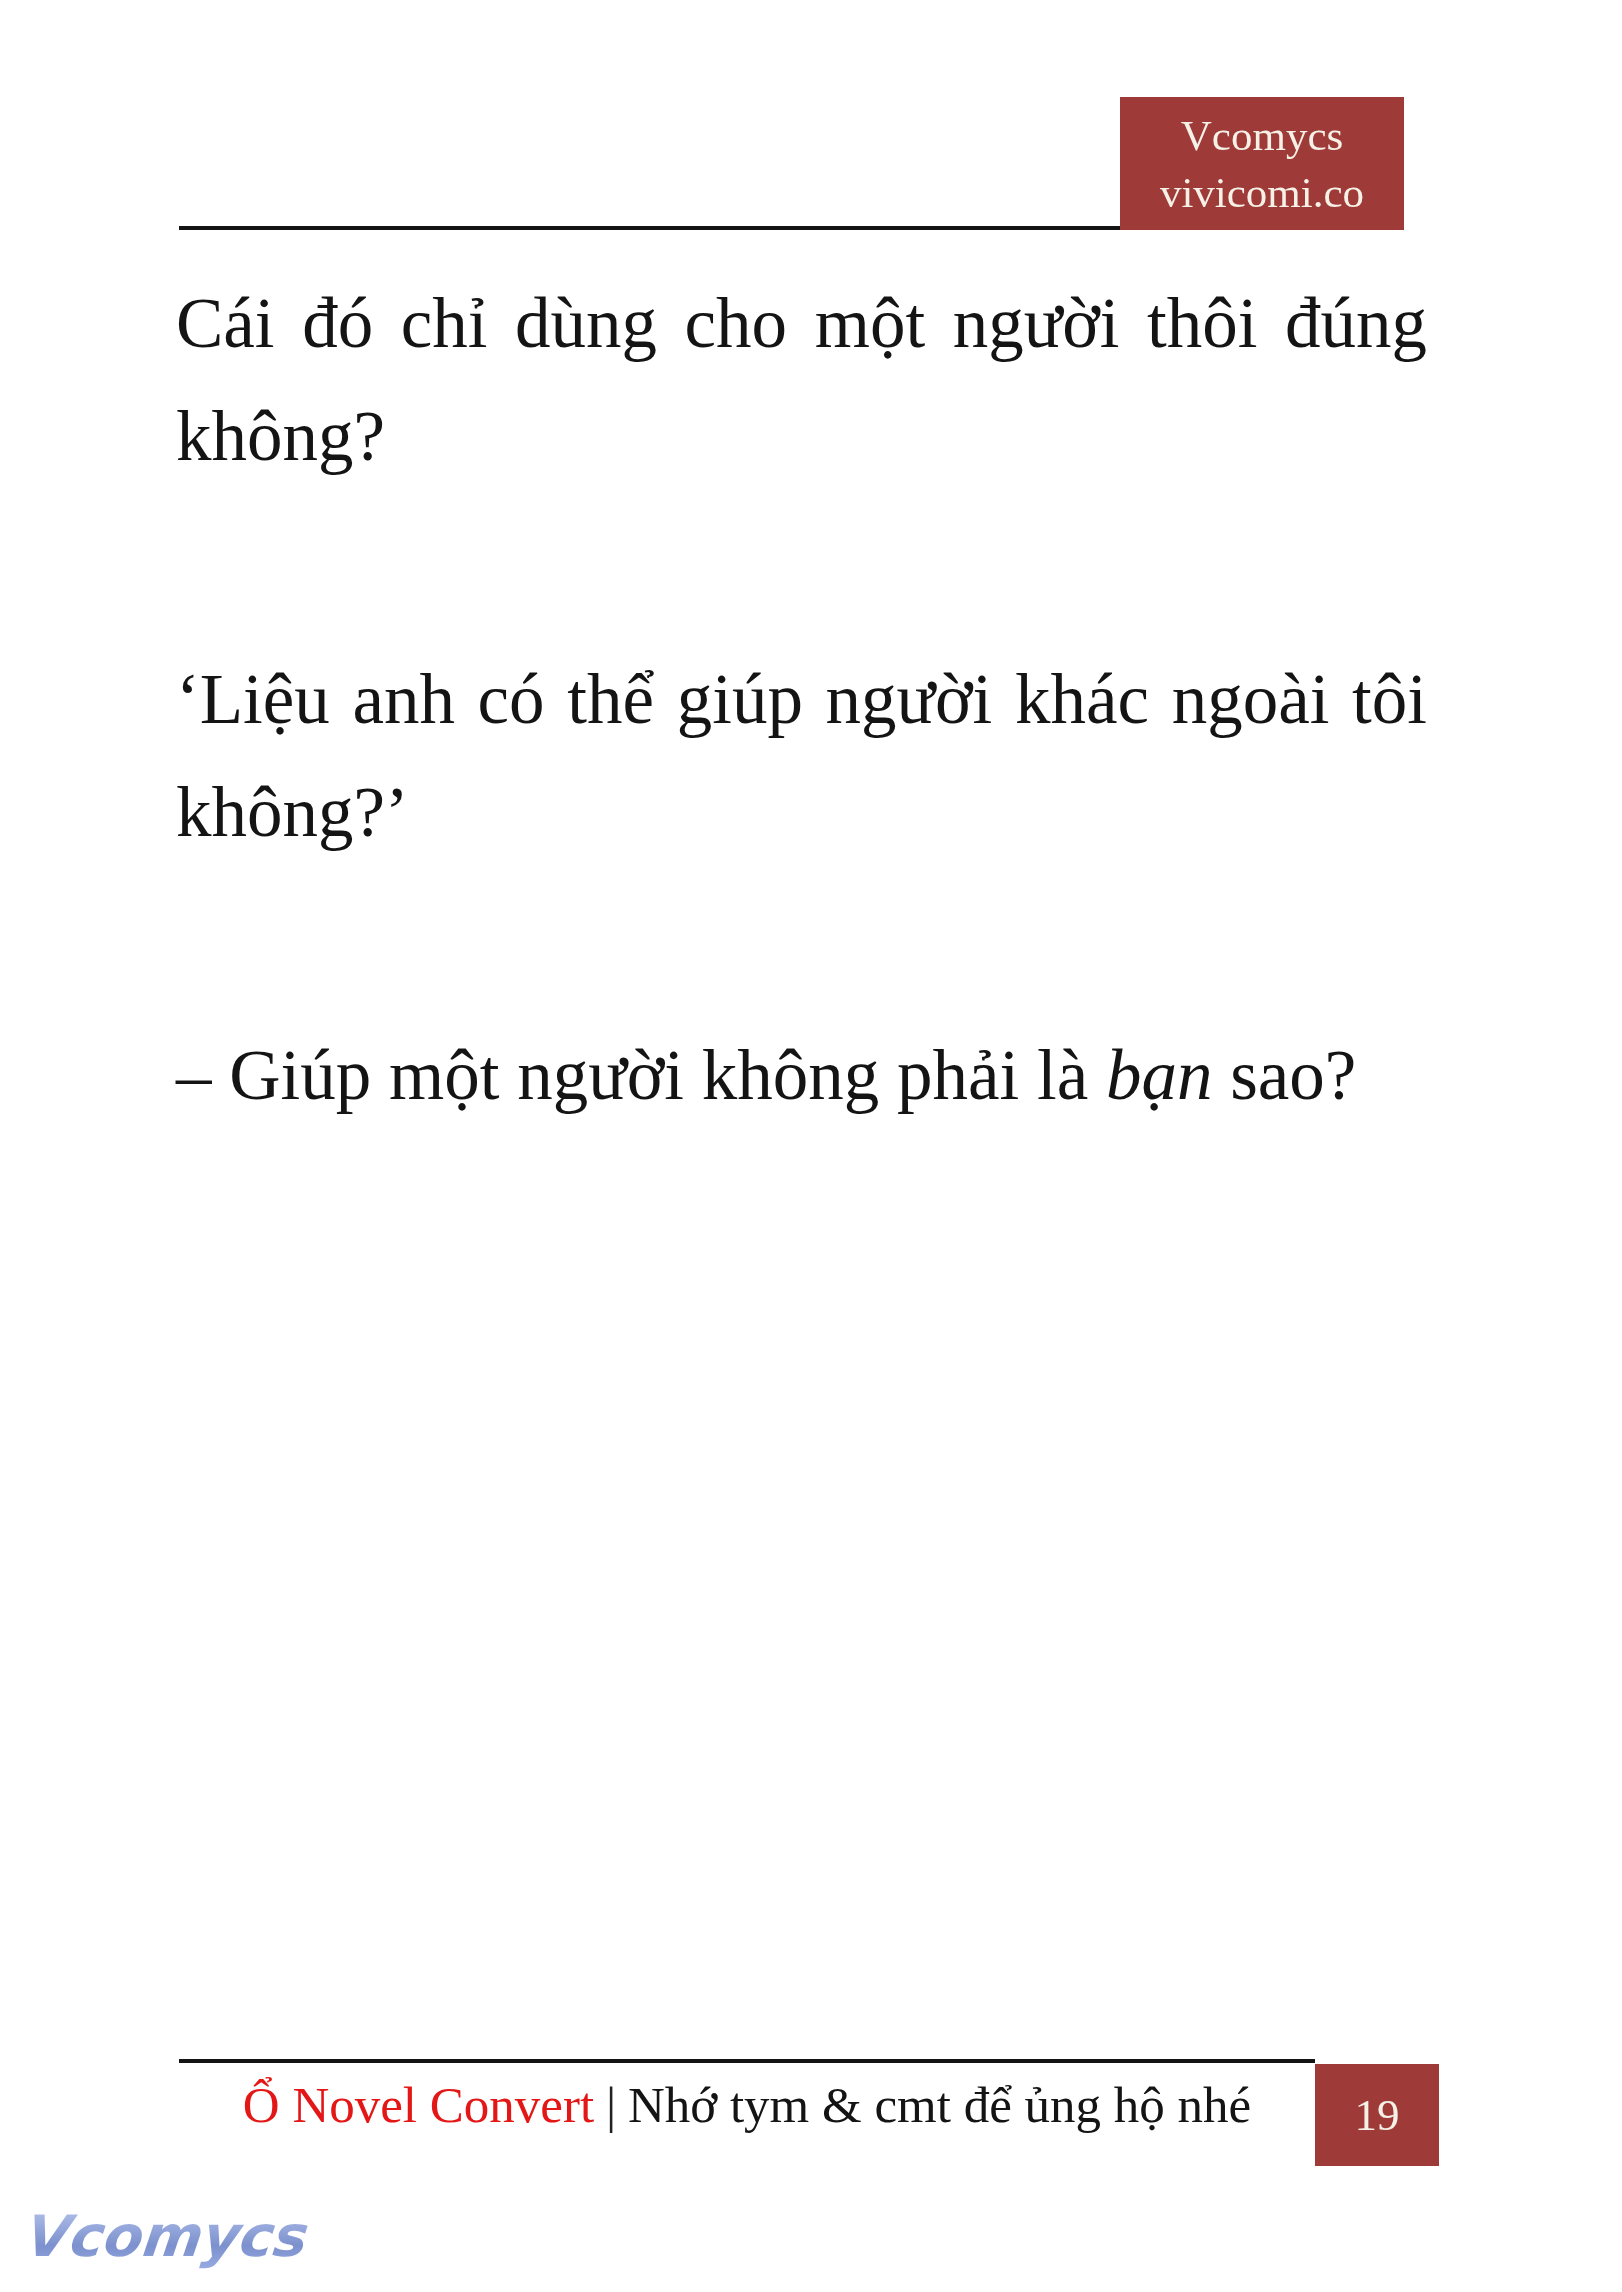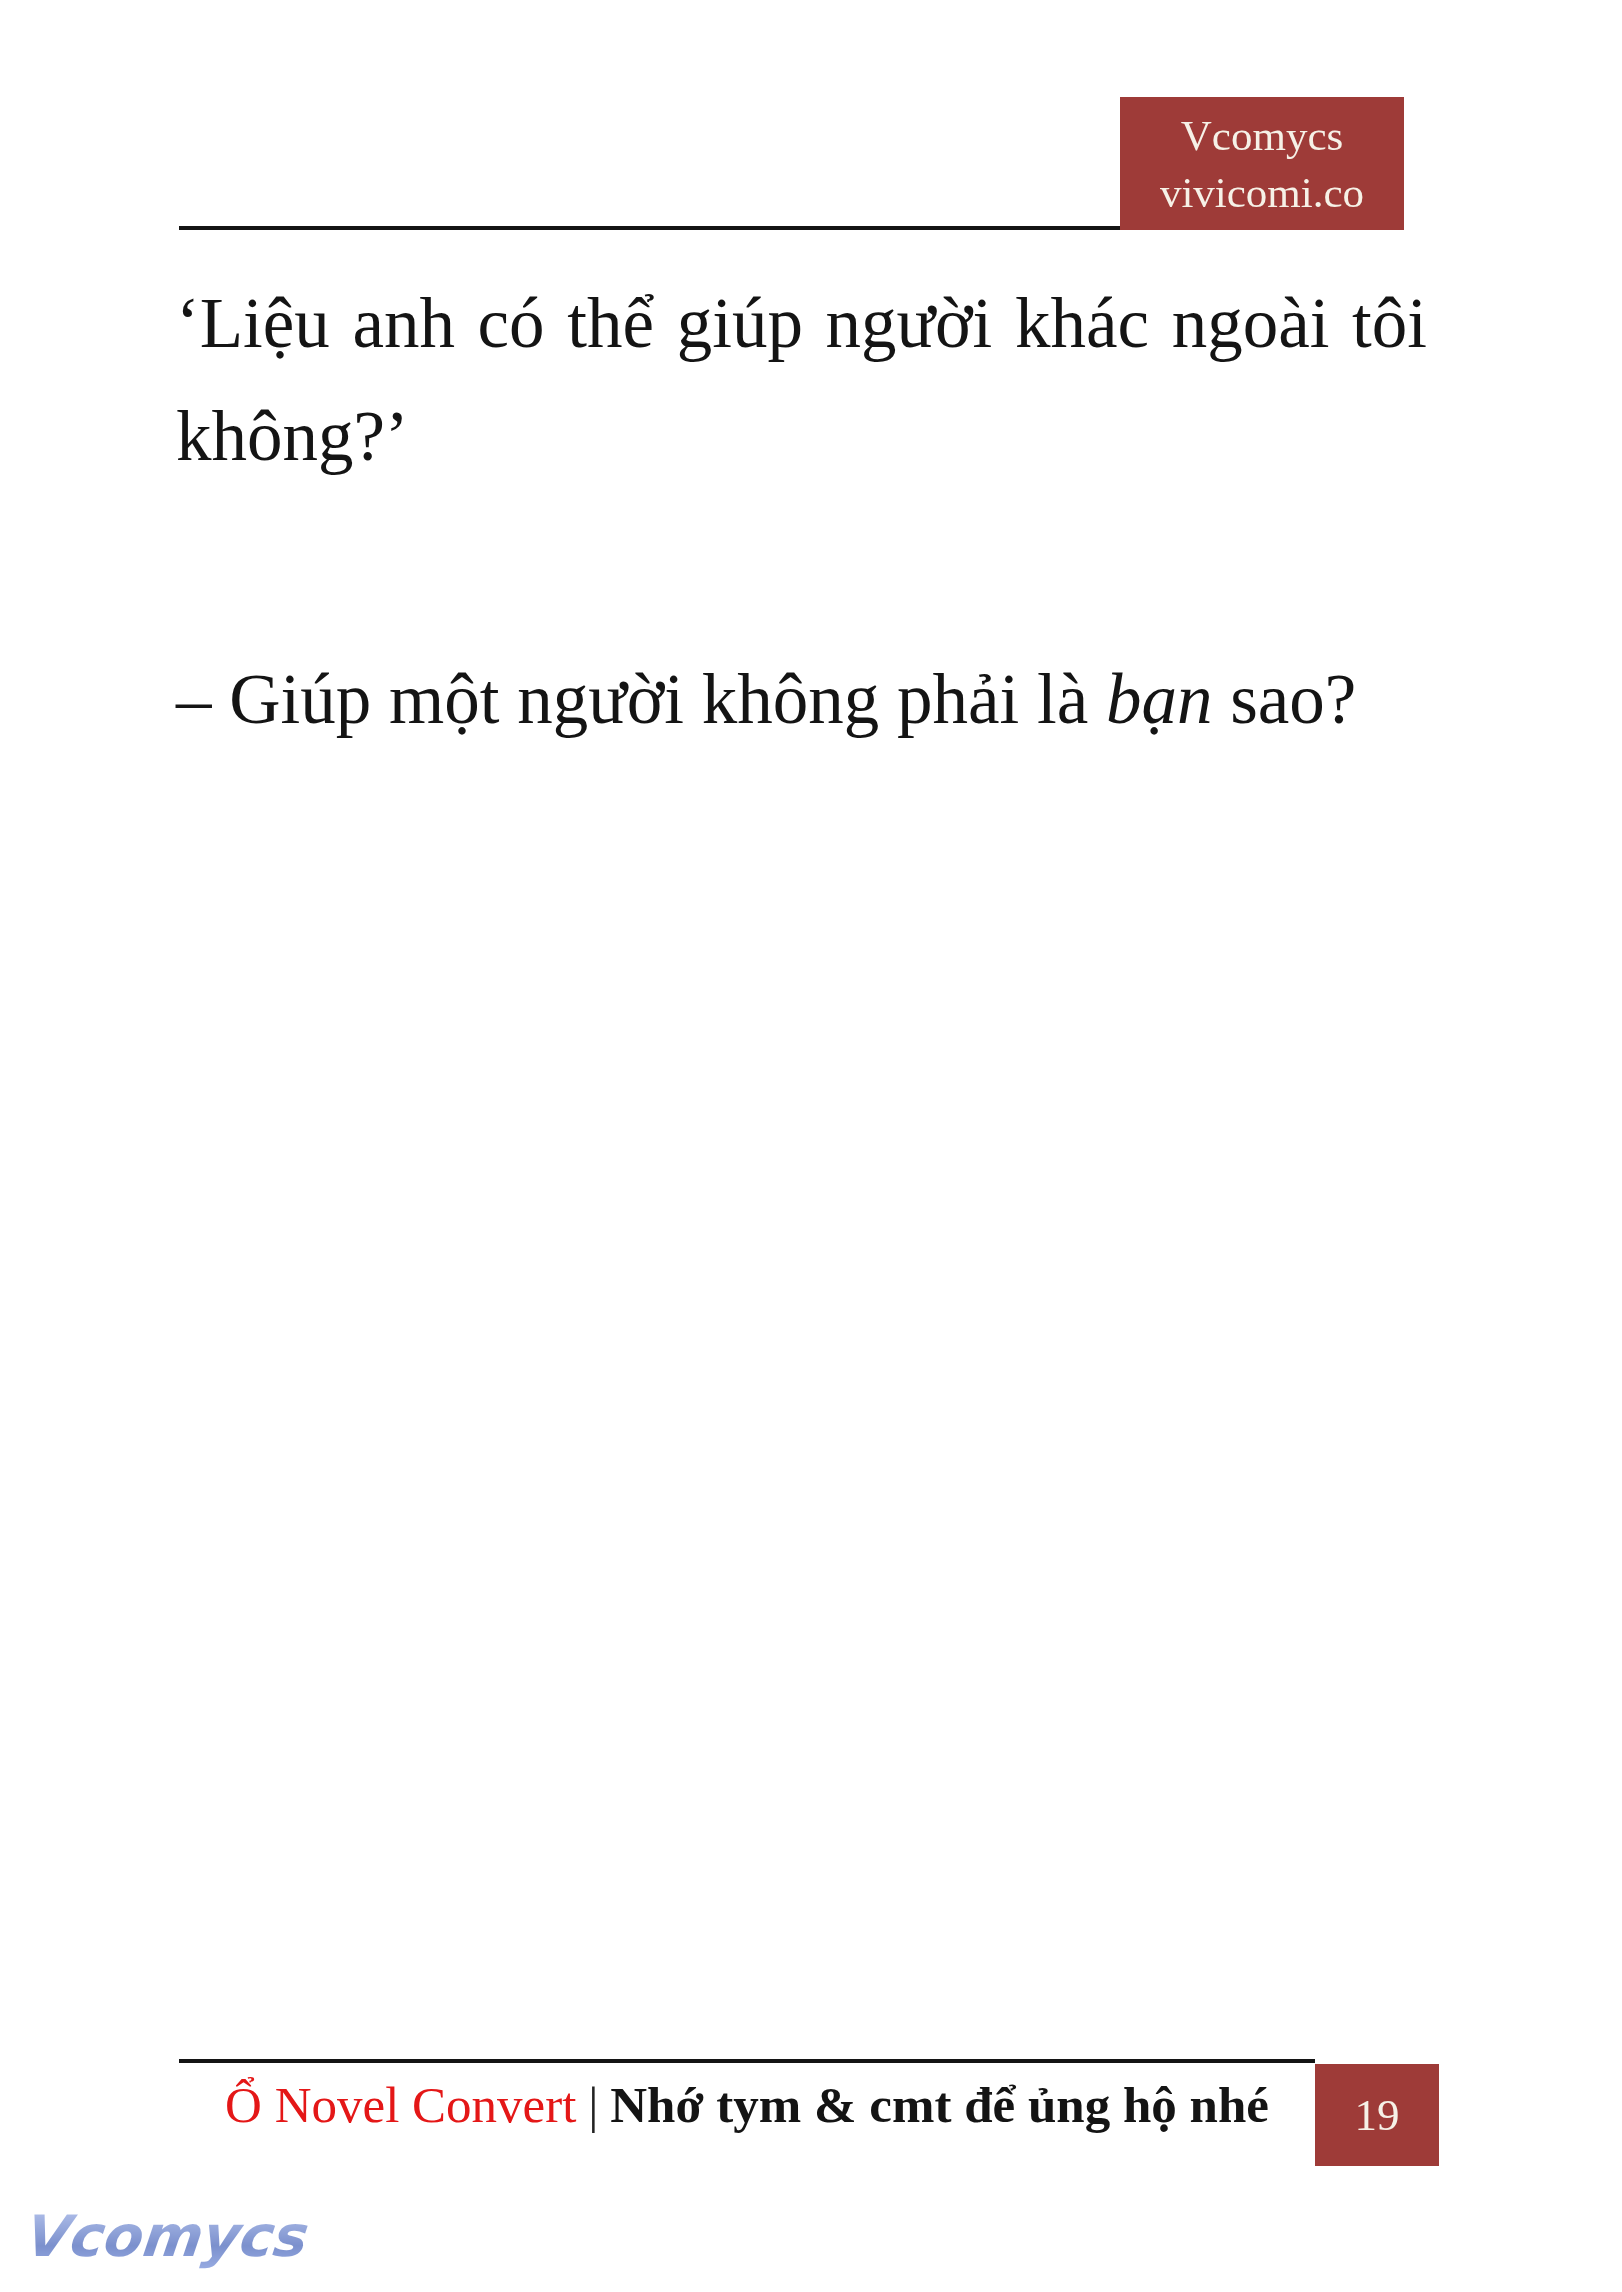--- a/index.html
+++ b/index.html
@@ -46,21 +46,21 @@
     position:absolute;left:179px;top:2059px;width:1136px;height:3.9px;
     background:var(--ink,#141414);
   }
   .footer-bar{
     position:absolute;left:179px;top:2071px;width:1136px;
     text-align:center;font-size:51px;line-height:69px;
     white-space:nowrap;
   }
   .footer-brand{color:var(--red,#e41717);font-weight:normal;}
   .footer-sep{color:#222222;font-weight:normal;padding:0 11.8px;}
-  .footer-note{color:var(--ink,#141414);font-weight:bold;}
+  .footer-note{color:var(--ink,#141414);}
   .page-box{
     position:absolute;left:1315px;top:2064px;width:124px;height:102px;
     background:var(--brick,#9e3b38);
     color:var(--cream,#f6f1e7);
     display:flex;align-items:center;justify-content:center;
     font-size:45px;
   }
   
   .logo{
     position:absolute;left:27.4px;top:2203px;
@@ -87,20 +87,23 @@
 
   <div class="brand-box">
     <div>Vcomycs</div>
     <div>vivicomi.co</div>
   </div>
 
   <div class="header-rule"></div>
 
   <div class="body-text">
     <p>
+      <span>Cái đó chỉ dùng cho một người thôi đúng không?</span>
+    </p>
+    <p>
       <span>‘Liệu anh có thể giúp người khác ngoài tôi không?’</span>
     </p>
     <p>
       <span>– Giúp một người không phải là </span><em class="seg-italic">bạn</em><span> sao?</span>
     </p>
   </div>
 
   <div class="footer-rule"></div>
 
   <div class="footer-bar">

